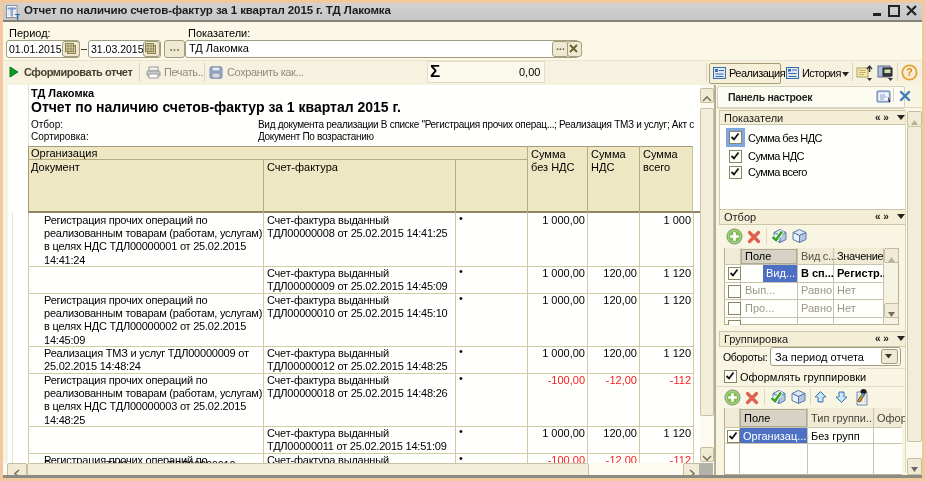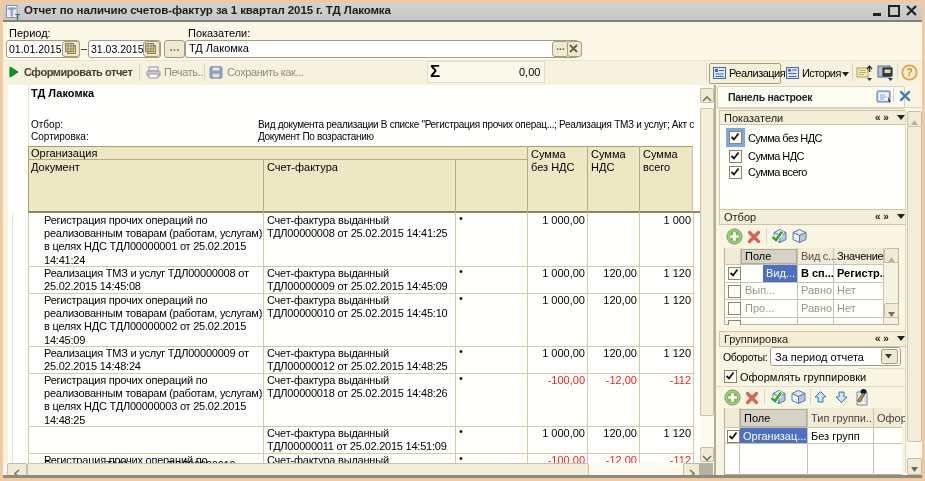--- a/index.html
+++ b/index.html
@@ -147,20 +147,21 @@
 <svg class="abs" style="left:901px;top:64px;" width="17" height="17" viewBox="0 0 17 17">
  <circle cx="8.5" cy="8.5" r="7.2" fill="#f7edd3" stroke="#e8a03c" stroke-width="1.8"></circle>
  <text x="8.5" y="12.2" font-size="10.5" font-weight="bold" fill="#d88820" text-anchor="middle" font-family="Liberation Sans">?</text>
 </svg>
 
 <div class="abs" id="report">
  <div class="abs" style="left:0;top:0;width:5px;height:378px;background:#f6f2e0;"></div>
  <div class="abs" style="left:25px;top:0;width:1px;height:378px;background:#e9e3cd;"></div>
  <div class="abs" style="left:9px;top:128px;width:1px;height:250px;background:#e9e3cd;"></div>
  <div class="abs" style="left:28px;top:2px;font-size:11px;font-weight:bold;">ТД Лакомка</div>
+ <div class="abs" style="left:28px;top:14px;font-size:14px;font-weight:bold;">Отчет по наличию счетов-фактур за 1 квартал 2015 г.</div>
  <div class="abs" style="left:28px;top:34px;font-size:10px;">Отбор:</div>
  <div class="abs" style="left:255px;top:34px;font-size:10px;letter-spacing:-0.3px;white-space:nowrap;">Вид документа реализации В списке "Регистрация прочих операц...; Реализация ТМЗ и услуг; Акт с</div>
  <div class="abs" style="left:28px;top:46px;font-size:10px;">Сортировка:</div>
  <div class="abs" style="left:255px;top:46px;font-size:10px;letter-spacing:-0.3px;">Документ По возрастанию</div>
 
  <div class="hd" style="left:25px;top:61px;width:665px;height:67px;border:1px solid #a79d74;border-right:1px solid #c9c09a;border-bottom:2px solid #8f8660;box-sizing:border-box;"></div>
  <div class="abs" style="left:690px;top:126px;width:7px;height:2px;background:#8f8660;"></div>
  <div class="abs" style="left:26px;top:74px;width:498px;height:1px;background:#b5ac84;"></div>
  <div class="abs" style="left:260px;top:74px;width:1px;height:54px;background:#b5ac84;"></div>
  <div class="abs" style="left:452px;top:74px;width:1px;height:54px;background:#b5ac84;"></div>
@@ -187,21 +188,20 @@
  <div class="cellline" style="left:25px;top:261px;width:666px;height:1px;"></div>
  <div class="cellline" style="left:25px;top:288px;width:666px;height:1px;"></div>
  <div class="cellline" style="left:25px;top:341px;width:666px;height:1px;"></div>
  <div class="cellline" style="left:25px;top:368px;width:666px;height:1px;"></div>
 
  <div class="doc" style="left:41px;top:129px;">Регистрация прочих операций по<br>реализованным товарам (работам, услугам)<br>в целях НДС ТДЛ00000001 от 25.02.2015<br>14:41:24</div>
  <div class="doc" style="left:264px;top:129px;">Счет-фактура выданный<br>ТДЛ00000008 от 25.02.2015 14:41:25</div>
  <div class="abs" style="left:456px;top:127px;font-size:11px;">•</div>
  <div class="num" style="left:527px;top:129px;width:55px;">1 000,00</div>
  <div class="num" style="left:639px;top:129px;width:49px;">1 000</div>
- <div class="doc" style="left:41px;top:182px;">Реализация ТМЗ и услуг ТДЛ00000008 от<br>25.02.2015 14:45:08</div>
  <div class="doc" style="left:264px;top:182px;">Счет-фактура выданный<br>ТДЛ00000009 от 25.02.2015 14:45:09</div>
  <div class="abs" style="left:456px;top:180px;font-size:11px;">•</div>
  <div class="num" style="left:527px;top:182px;width:55px;">1 000,00</div>
  <div class="num" style="left:587px;top:182px;width:47px;">120,00</div>
  <div class="num" style="left:639px;top:182px;width:49px;">1 120</div>
  <div class="doc" style="left:41px;top:209px;">Регистрация прочих операций по<br>реализованным товарам (работам, услугам)<br>в целях НДС ТДЛ00000002 от 25.02.2015<br>14:45:09</div>
  <div class="doc" style="left:264px;top:209px;">Счет-фактура выданный<br>ТДЛ00000010 от 25.02.2015 14:45:10</div>
  <div class="abs" style="left:456px;top:207px;font-size:11px;">•</div>
  <div class="num" style="left:527px;top:209px;width:55px;">1 000,00</div>
  <div class="num" style="left:587px;top:209px;width:47px;">120,00</div>

